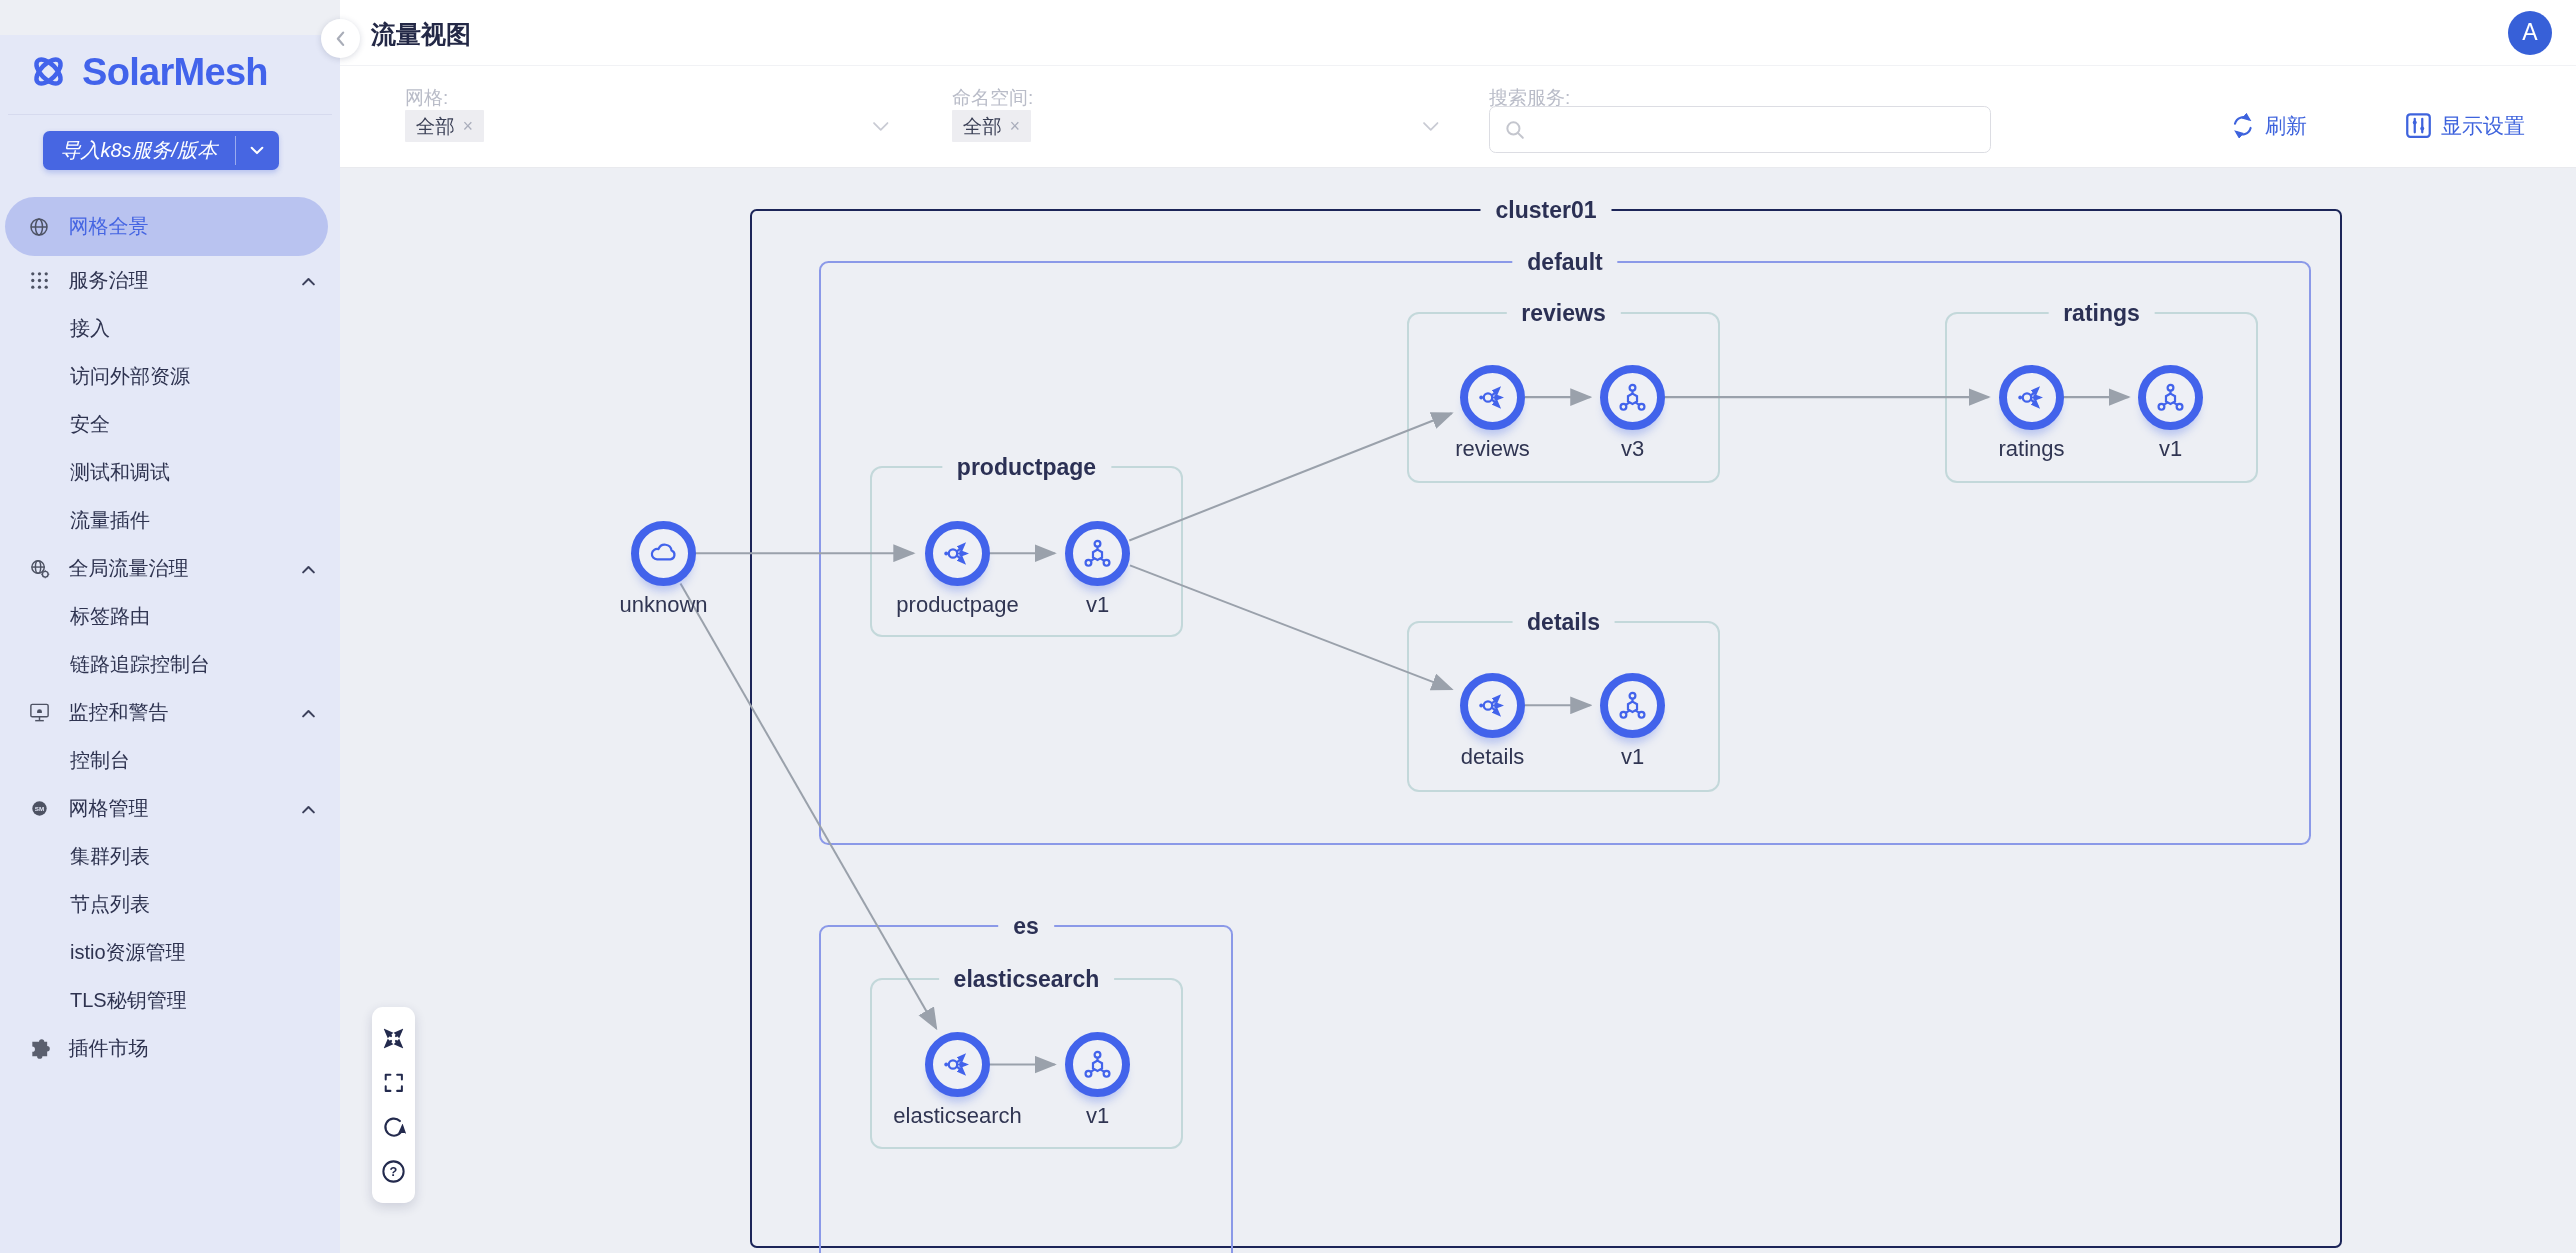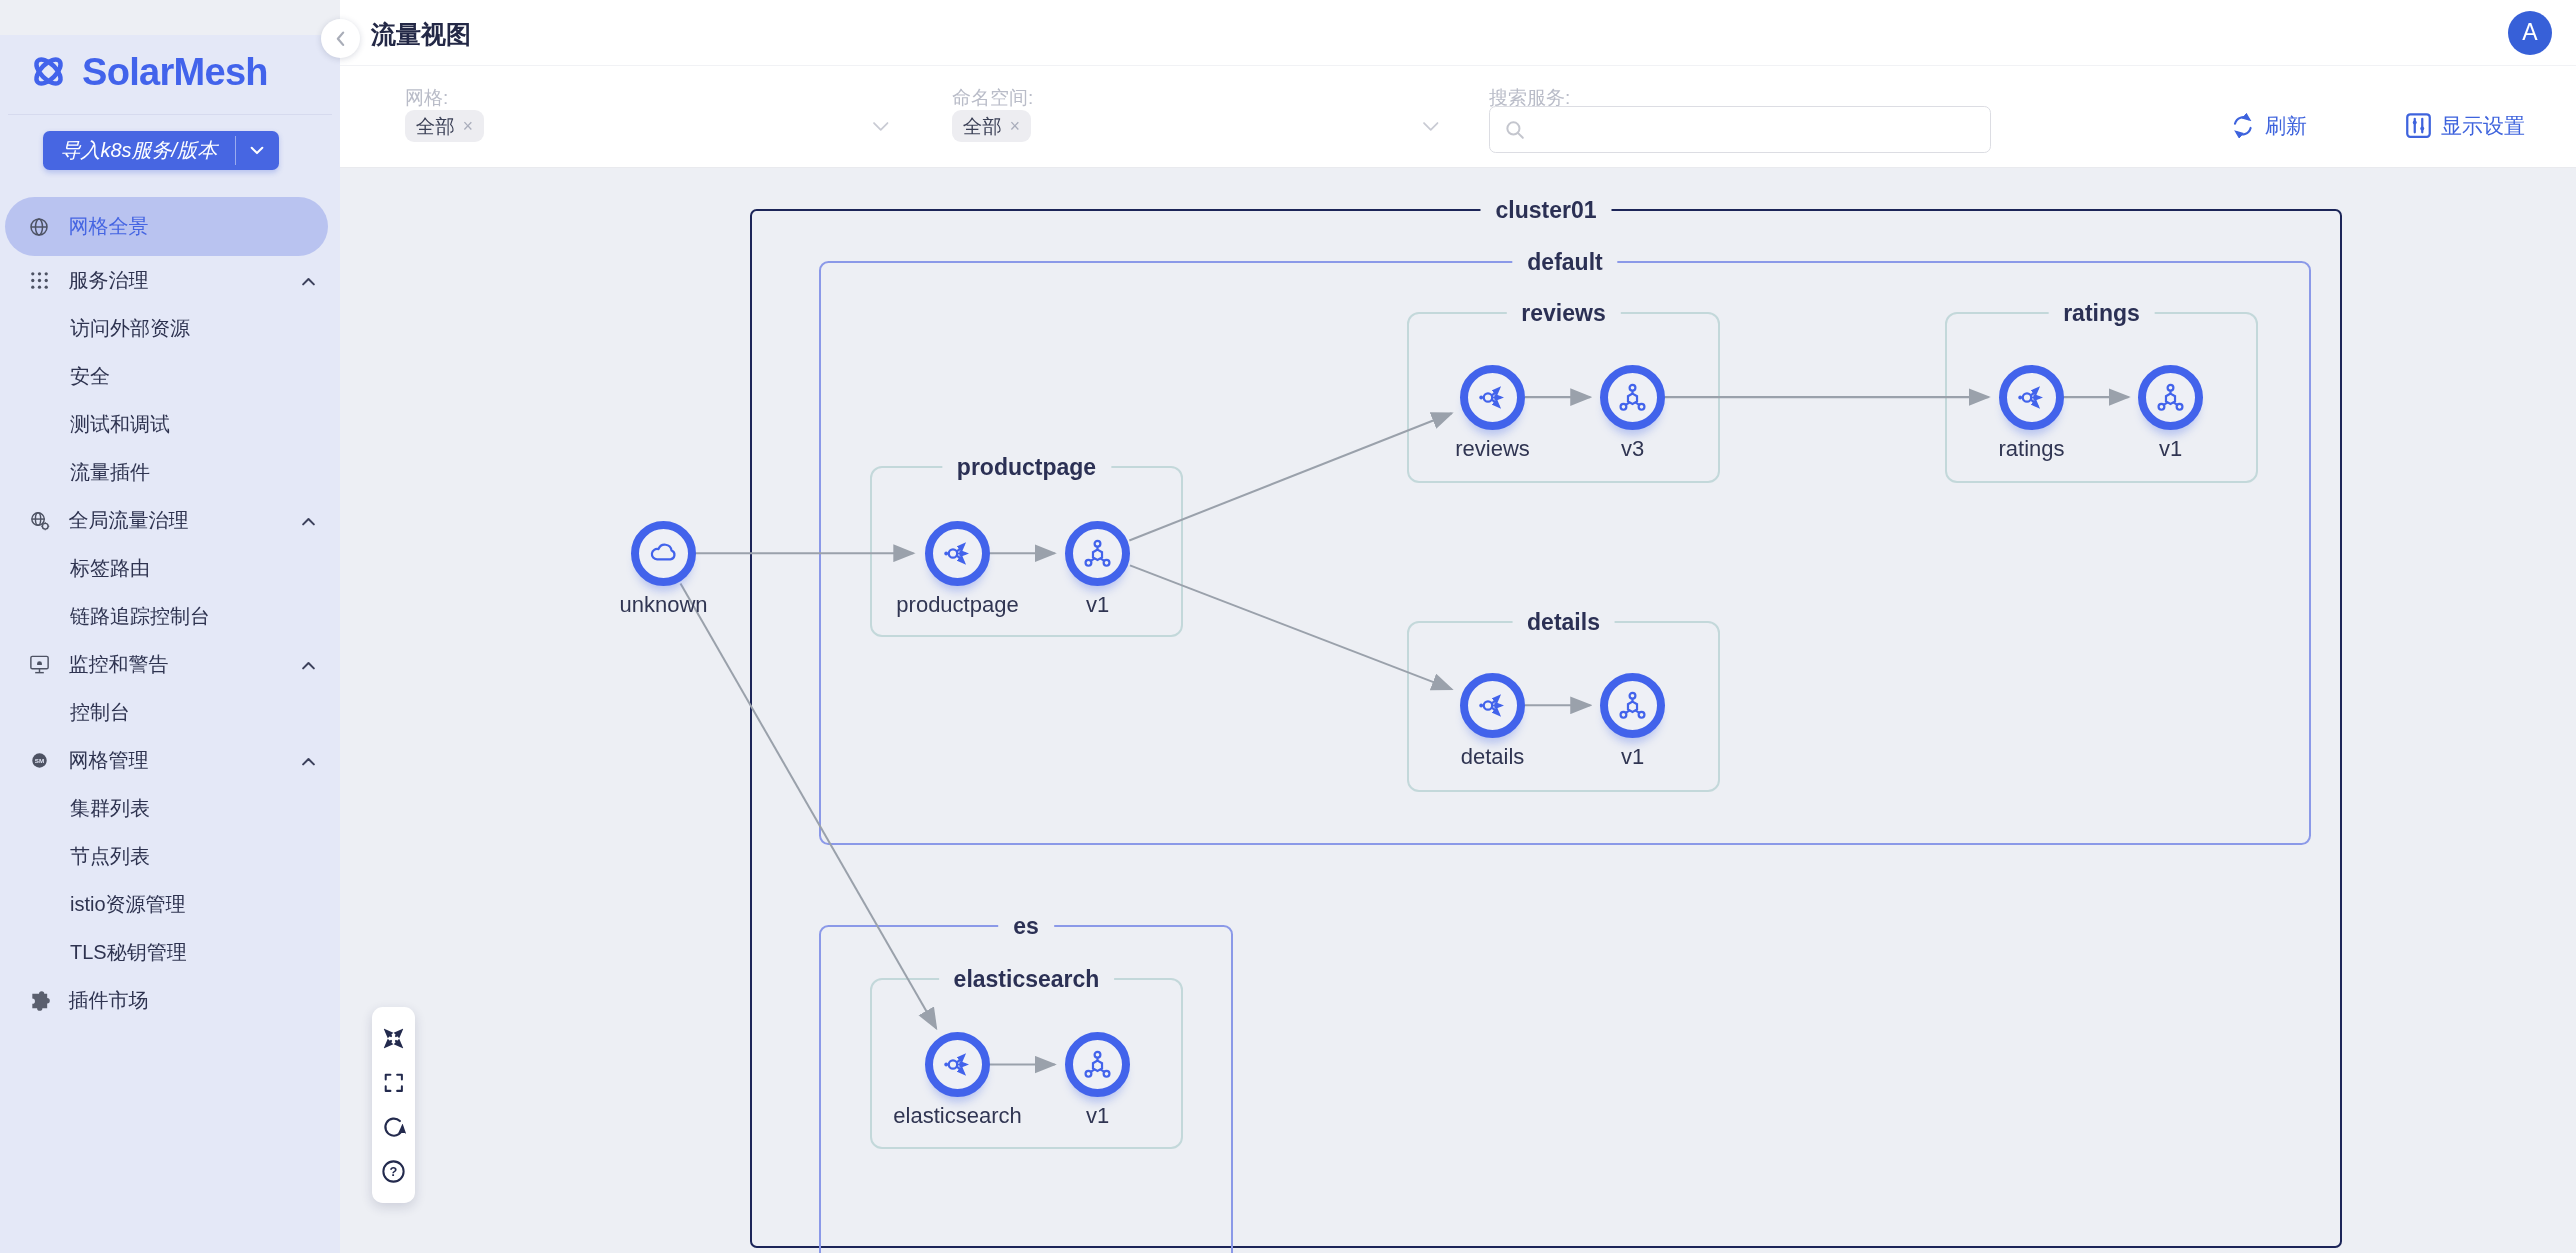--- a/index.html
+++ b/index.html
@@ -27,21 +27,21 @@
 
   
   .header{position:absolute;left:340px;top:0;right:0;height:65px;background:#ffffff;border-bottom:1.3px solid #f1f2f5;z-index:2;}
   .page-title{position:absolute;left:31px;top:17.5px;font-size:25px;font-weight:bold;color:#232846;}
   .avatar{position:absolute;right:24px;top:10.8px;width:44px;height:44px;border-radius:50%;background:#3760d8;color:#fff;font-size:23px;display:flex;align-items:center;justify-content:center;cursor:pointer;}
   .collapse-btn{position:absolute;left:321px;top:19px;width:39px;height:39px;border-radius:50%;background:#fff;box-shadow:0 1.3px 6.7px rgba(40,50,90,.18);display:flex;align-items:center;justify-content:center;z-index:5;cursor:pointer;}
 
   
   .filterbar{position:absolute;left:340px;top:66px;right:0;height:101px;background:#ffffff;border-bottom:1.3px solid #e9eaee;z-index:2;}
   .f-label{position:absolute;top:19px;font-size:19px;color:#b9bcc8;}
-  .chip{position:absolute;top:44px;height:32px;display:flex;align-items:center;gap:8px;background:#ededf1;border-radius:9px;padding:0 10.8px;font-size:19.5px;color:#3a3f55;}
+  .chip{position:absolute;top:44px;height:32px;display:flex;align-items:center;gap:8px;background:#ededf1;border-radius:1px;padding:0 10.8px;font-size:19.5px;color:#3a3f55;}
   .chip .x{color:#a9adbb;font-size:17.5px;cursor:pointer;}
   .sel-caret{position:absolute;top:55px;}
   .search-box{position:absolute;left:1149px;top:40px;width:502px;height:47px;background:#fff;border:1.3px solid #dcdde3;border-radius:6.7px;display:flex;align-items:center;padding:0 13.5px;box-sizing:border-box;}
   .search-input{border:none;outline:none;flex:1;font-size:19.5px;margin-left:9.4px;color:#3a3f55;background:transparent;}
   .bar-btn{position:absolute;top:36px;display:flex;align-items:center;gap:9.4px;color:#3e63dd;font-size:21px;cursor:pointer;height:47px;}
 
   
   .canvas{position:absolute;left:340px;top:167px;right:0;bottom:0;background:#edeff4;overflow:hidden;}
   .gbox{position:absolute;box-sizing:border-box;}
   .cluster-box{border:2.7px solid #1c2558;border-radius:6.7px;}
@@ -129,20 +129,23 @@
         </span>
         <span class="mlabel">服务治理</span>
         <span class="caret">
           <svg width="15" height="9.4" viewBox="0 0 22 14" fill="none">
               <polyline points="3,11 11,3 19,11" stroke="#3c415c" stroke-width="3" stroke-linecap="round" stroke-linejoin="round"></polyline>
             </svg>
         </span>
       </div>
 
       <div class="menu-item child">
+          <span class="mlabel">接入</span>
+        </div>
+      <div class="menu-item child">
           <span class="mlabel">访问外部资源</span>
         </div>
       <div class="menu-item child">
           <span class="mlabel">安全</span>
         </div>
       <div class="menu-item child">
           <span class="mlabel">测试和调试</span>
         </div>
       <div class="menu-item child">
           <span class="mlabel">流量插件</span>

